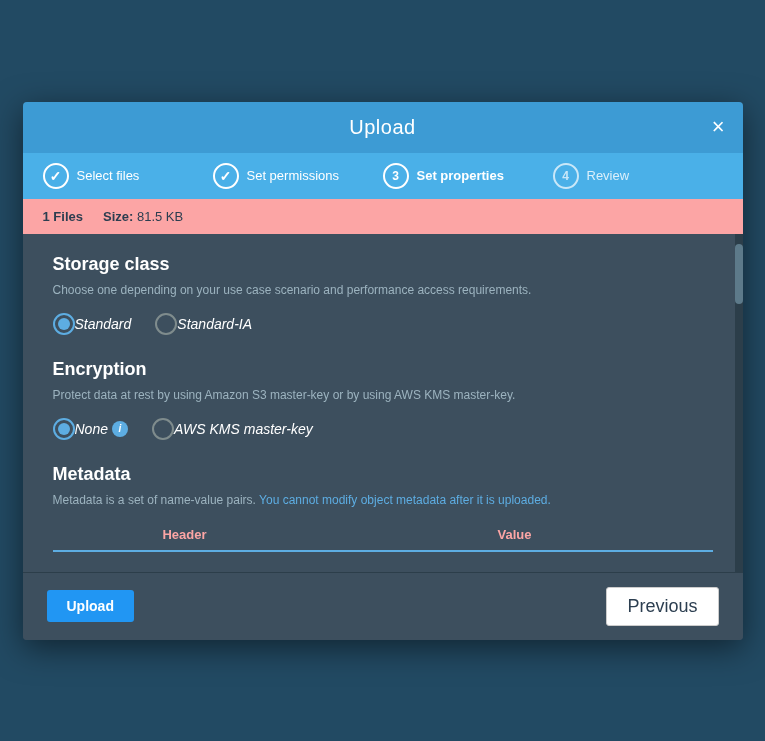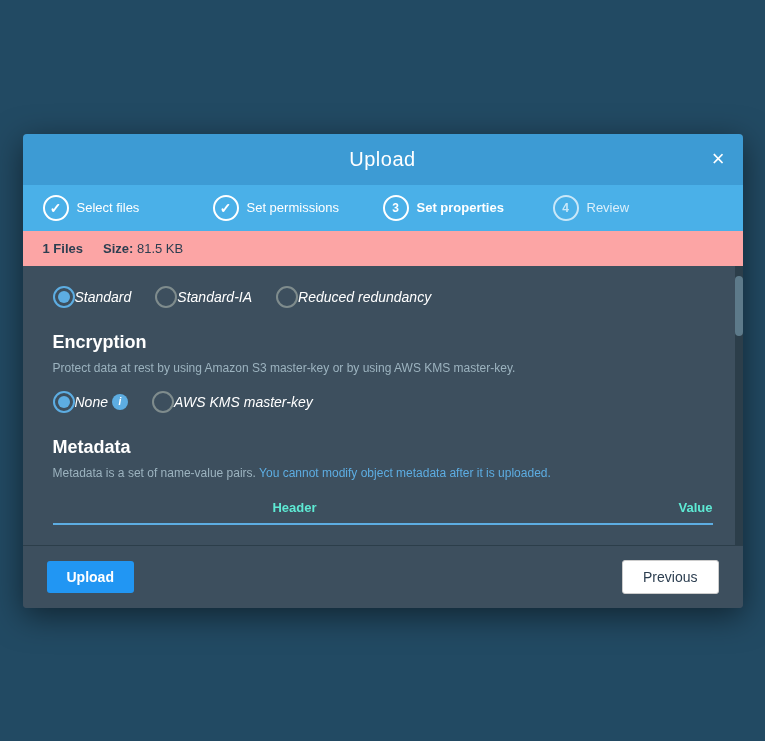--- a/index.html
+++ b/index.html
@@ -190,24 +190,24 @@
       cursor: pointer;
       flex-shrink: 0;
     }
     
     .metadata-table {
       width: 100%;
       border-collapse: collapse;
       margin-top: 8px;
     }
     .metadata-table th {
-      text-align: right;
+      text-align: center;
       font-size: 13px;
       font-weight: 700;
-      color: #5eead4;
+      color: #fca5a5;
       padding: 4px 0 8px 0;
       border-bottom: 2px solid #5dade2;
     }
     .metadata-table th:first-child {
       width: 40%;
     }
     
     .modal-footer {
       background: #3d4f5e;
       border-top: 1px solid #2c3e4a;
@@ -229,21 +229,21 @@
     .footer-right {
       display: flex;
       gap: 8px;
     }
     .btn-prev {
       background: #fff;
       color: #2c3e50;
       border: 1px solid #ccc;
       padding: 8px 20px;
       border-radius: 3px;
-      font-size: 14px;
+      font-size: 18px;
       cursor: pointer;
     }
     .btn-next {
       background: #2196f3;
       color: #fff;
       border: none;
       padding: 8px 20px;
       border-radius: 3px;
       font-size: 14px;
       font-weight: 600;
@@ -318,32 +318,30 @@
     <span>
       <b>Size:</b>
       <span>81.5 KB</span>
     </span>
   </div>
 
   <div class="scrollbar-area" style="position:relative;">
     <div class="modal-body" style="padding-right: 30px;">
 
       <div>
+        <div class="section-title">Storage class</div>
+        <div class="section-desc">Choose one depending on your use case scenario and performance access requirements.</div>
         <div class="radio-group">
           <label class="radio-option">
             <div class="radio-circle selected"></div>
             <span>Standard</span>
           </label>
           <label class="radio-option">
             <div class="radio-circle unselected"></div>
             <span>Standard-IA</span>
-          </label>
-          <label class="radio-option">
-            <div class="radio-circle unselected"></div>
-            <span>Reduced redundancy</span>
           </label>
         </div>
       </div>
 
       <div>
         <div class="section-title">Encryption</div>
         <div class="section-desc">Protect data at rest by using Amazon S3 master-key or by using AWS KMS master-key.</div>
         <div class="radio-group">
           <label class="radio-option">
             <div class="radio-circle selected"></div>

